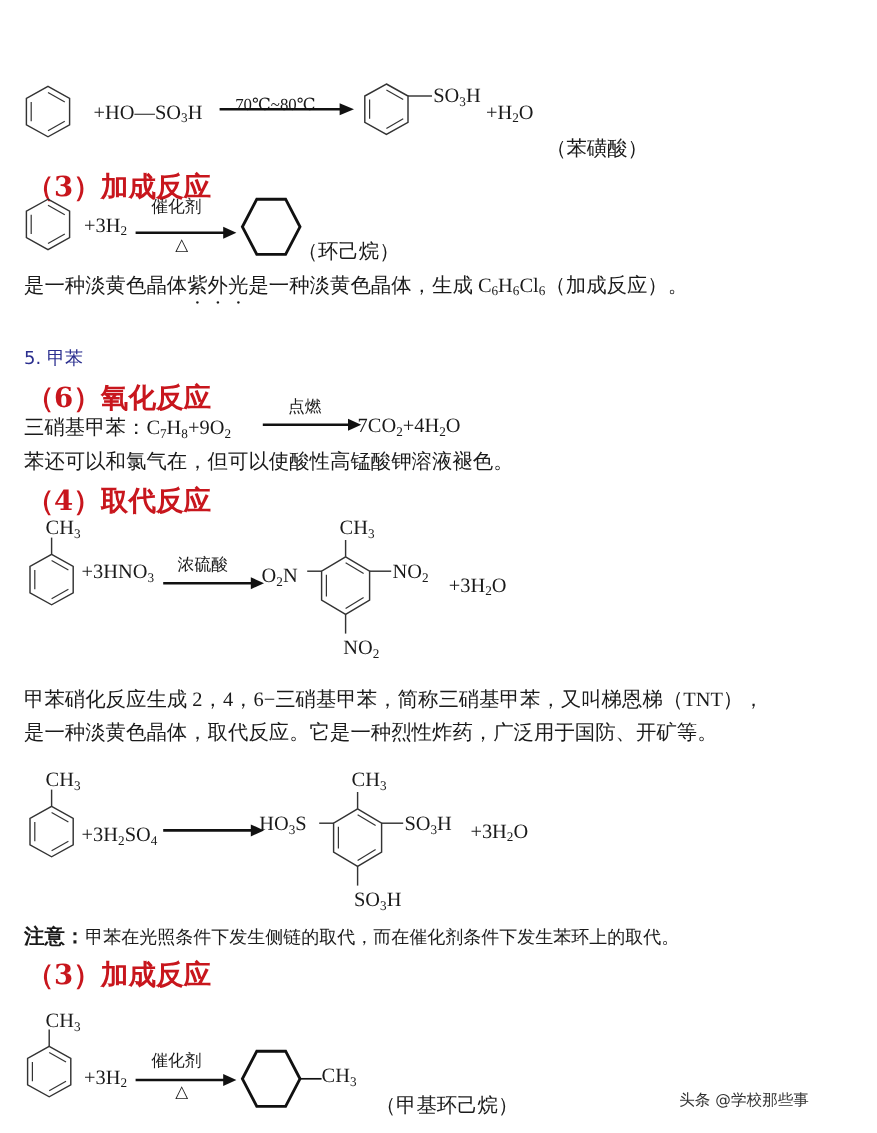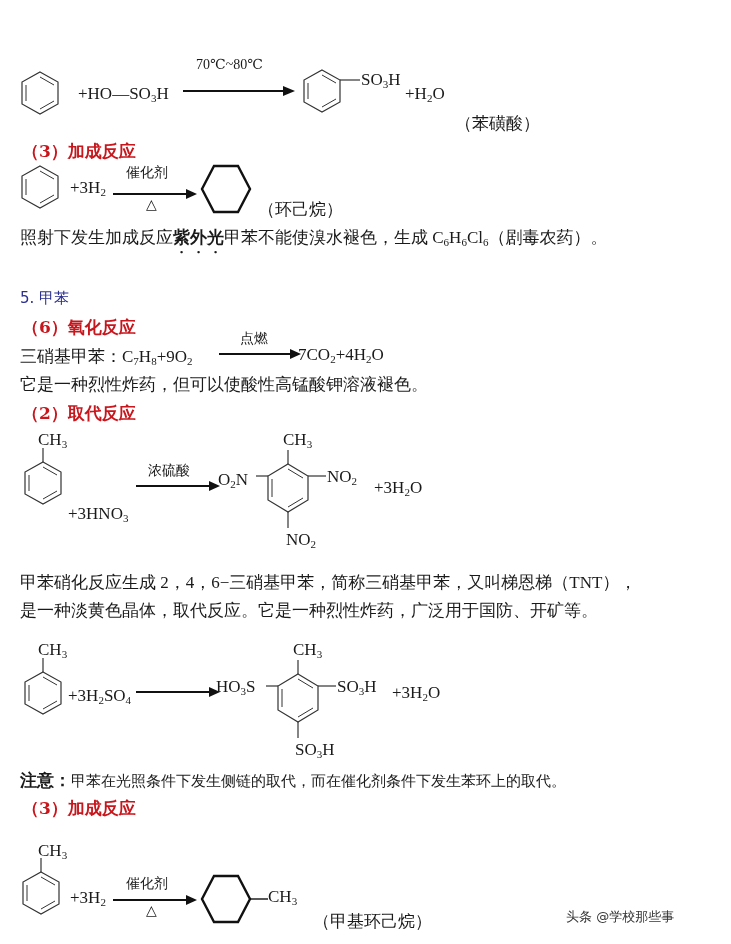--- a/index.html
+++ b/index.html
@@ -1,40 +1,40 @@
 <!DOCTYPE html>
 <html><head>
 <meta charset="utf-8">
 <style>
   html, body { margin: 0; padding: 0; background: #ffffff; }
   body { width: 731px; height: 944px; position: relative; overflow: hidden;
          font-family: "Liberation Serif", "DejaVu Serif", serif; color: #1a1a1a; }
   .abs { position: absolute; white-space: nowrap; }
   .txt { font-size: 17px; }
-  .red { color: #c8161d; font-weight: bold; font-size: 17px; font-family: "DejaVu Serif", "Liberation Serif", serif; }
+  .red { color: #c8161d; font-weight: bold; font-size: 23px; font-family: "DejaVu Serif", "Liberation Serif", serif; }
   .blue { color: #2b2f8f; font-size: 15px; font-family: "DejaVu Sans", sans-serif; }
   .small { font-size: 14px; }
   .chem { font-size: 17px; }
   sub { font-size: 11px; vertical-align: -3px; line-height: 0; }
   svg { position: absolute; overflow: visible; }
   .watermark { color: #333; font-size: 13px; font-family: "DejaVu Sans", sans-serif; }
 </style>
 </head>
 <body>
 
 <svg style="left:20px;top:70px" width="40" height="46" viewBox="0 0 40 46">
   <polygon points="20,2 38,12 38,34 20,44 2,34 2,12" fill="none" stroke="#333" stroke-width="1.2"></polygon>
   <line x1="20" y1="7" x2="34" y2="15" stroke="#333" stroke-width="1"></line>
   <line x1="34" y1="31" x2="20" y2="39" stroke="#333" stroke-width="1"></line>
   <line x1="6" y1="15" x2="6" y2="31" stroke="#333" stroke-width="1"></line>
 </svg>
 <div class="abs chem" style="left:78px;top:84px">
   <span>+HO—SO</span><sub>3</sub><span>H</span>
 </div>
-<div class="abs small" style="left:196px;top:56px">70℃~80℃</div>
+<div class="abs small" style="left:196px;top:80px">70℃~80℃</div>
 <svg style="left:183px;top:84px" width="112" height="14">
   <line x1="0" y1="7" x2="104" y2="7" stroke="#111" stroke-width="2.2"></line>
   <polygon points="112,7 100,2 100,12" fill="#111"></polygon>
 </svg>
 <svg style="left:302px;top:68px" width="60" height="46" viewBox="0 0 60 46">
   <polygon points="20,2 38,12 38,34 20,44 2,34 2,12" fill="none" stroke="#333" stroke-width="1.2"></polygon>
   <line x1="20" y1="7" x2="34" y2="15" stroke="#333" stroke-width="1"></line>
   <line x1="34" y1="31" x2="20" y2="39" stroke="#333" stroke-width="1"></line>
   <line x1="6" y1="15" x2="6" y2="31" stroke="#333" stroke-width="1"></line>
   <line x1="38" y1="12" x2="58" y2="12" stroke="#333" stroke-width="1.2"></line>
@@ -59,55 +59,55 @@
 </div>
 <div class="abs small" style="left:126px;top:164px">催化剂</div>
 <svg style="left:113px;top:188px" width="84" height="12">
   <line x1="0" y1="6" x2="76" y2="6" stroke="#111" stroke-width="2.2"></line>
   <polygon points="84,6 73,1 73,11" fill="#111"></polygon>
 </svg>
 <div class="abs small" style="left:146px;top:196px">△</div>
 <svg style="left:200px;top:164px" width="52" height="50" viewBox="0 0 52 50">
   <polygon points="14,2 38,2 50,25 38,48 14,48 2,25" fill="none" stroke="#111" stroke-width="2.4"></polygon>
 </svg>
-<div class="abs txt" style="left:258px;top:198px">（环己烷）</div>
+<div class="abs txt" style="left:248px;top:198px">（环己烷）</div>
 <div class="abs txt" style="left:20px;top:226px">
-  <span>照射下发生加成反应</span><span style="text-emphasis: dot; -webkit-text-emphasis: dot; text-emphasis-position: under; font-weight: bold; -webkit-text-emphasis-position: under;">紫外光</span><span>甲苯不能使溴水褪色，生成 C</span><sub>6</sub><span>H</span><sub>6</sub><span>Cl</span><sub>6</sub><span>（剧毒农药）。</span>
+  <span>是一种淡黄色晶体</span><span style="text-emphasis: dot; -webkit-text-emphasis: dot; text-emphasis-position: under; -webkit-text-emphasis-position: under;">紫外光</span><span>是一种淡黄色晶体，生成 C</span><sub>6</sub><span>H</span><sub>6</sub><span>Cl</span><sub>6</sub><span>（加成反应）。</span>
 </div>
 
 <div class="abs blue" style="left:20px;top:289px">5. 甲苯</div>
 <div class="abs red" style="left:22px;top:316px">（6）氧化反应</div>
 
 <div class="abs txt" style="left:20px;top:345px">
   <span>三硝基甲苯：C</span><sub>7</sub><span>H</span><sub>8</sub><span>+9O</span><sub>2</sub>
 </div>
 <div class="abs small" style="left:240px;top:330px">点燃</div>
 <svg style="left:219px;top:348px" width="82" height="12">
   <line x1="0" y1="6" x2="74" y2="6" stroke="#111" stroke-width="2.2"></line>
   <polygon points="82,6 71,1 71,11" fill="#111"></polygon>
 </svg>
 <div class="abs txt" style="left:298px;top:345px">
   <span>7CO</span><sub>2</sub><span>+4H</span><sub>2</sub><span>O</span>
 </div>
-<div class="abs txt" style="left:20px;top:373px">它是一种烈性炸药，但可以使酸性高锰酸钾溶液褪色。</div>
-
-<div class="abs red" style="left:22px;top:402px">（2）取代反应</div>
+<div class="abs txt" style="left:20px;top:373px">苯还可以和氯气在，但可以使酸性高锰酸钾溶液褪色。</div>
+
+<div class="abs red" style="left:22px;top:402px">（4）取代反应</div>
 
 <div class="abs chem" style="left:38px;top:430px">
   <span>CH</span><sub>3</sub>
 </div>
 <svg style="left:22px;top:448px" width="42" height="60" viewBox="0 0 42 60">
   <line x1="20" y1="0" x2="20" y2="0" stroke="#333"></line>
   <line x1="21" y1="0" x2="21" y2="14" stroke="#333" stroke-width="1.2"></line>
   <polygon points="21,14 39,24 39,46 21,56 3,46 3,24" fill="none" stroke="#333" stroke-width="1.2"></polygon>
   <line x1="21" y1="19" x2="35" y2="27" stroke="#333" stroke-width="1"></line>
   <line x1="35" y1="43" x2="21" y2="51" stroke="#333" stroke-width="1"></line>
   <line x1="7" y1="27" x2="7" y2="43" stroke="#333" stroke-width="1"></line>
 </svg>
-<div class="abs chem" style="left:68px;top:504px">
+<div class="abs chem" style="left:68px;top:467px">
   <span>+3HNO</span><sub>3</sub>
 </div>
 <div class="abs small" style="left:148px;top:462px">浓硫酸</div>
 <svg style="left:136px;top:480px" width="84" height="12">
   <line x1="0" y1="6" x2="76" y2="6" stroke="#111" stroke-width="2.2"></line>
   <polygon points="84,6 73,1 73,11" fill="#111"></polygon>
 </svg>
 <div class="abs chem" style="left:218px;top:470px">
   <span>O</span><sub>2</sub><span>N</span>
 </div>

